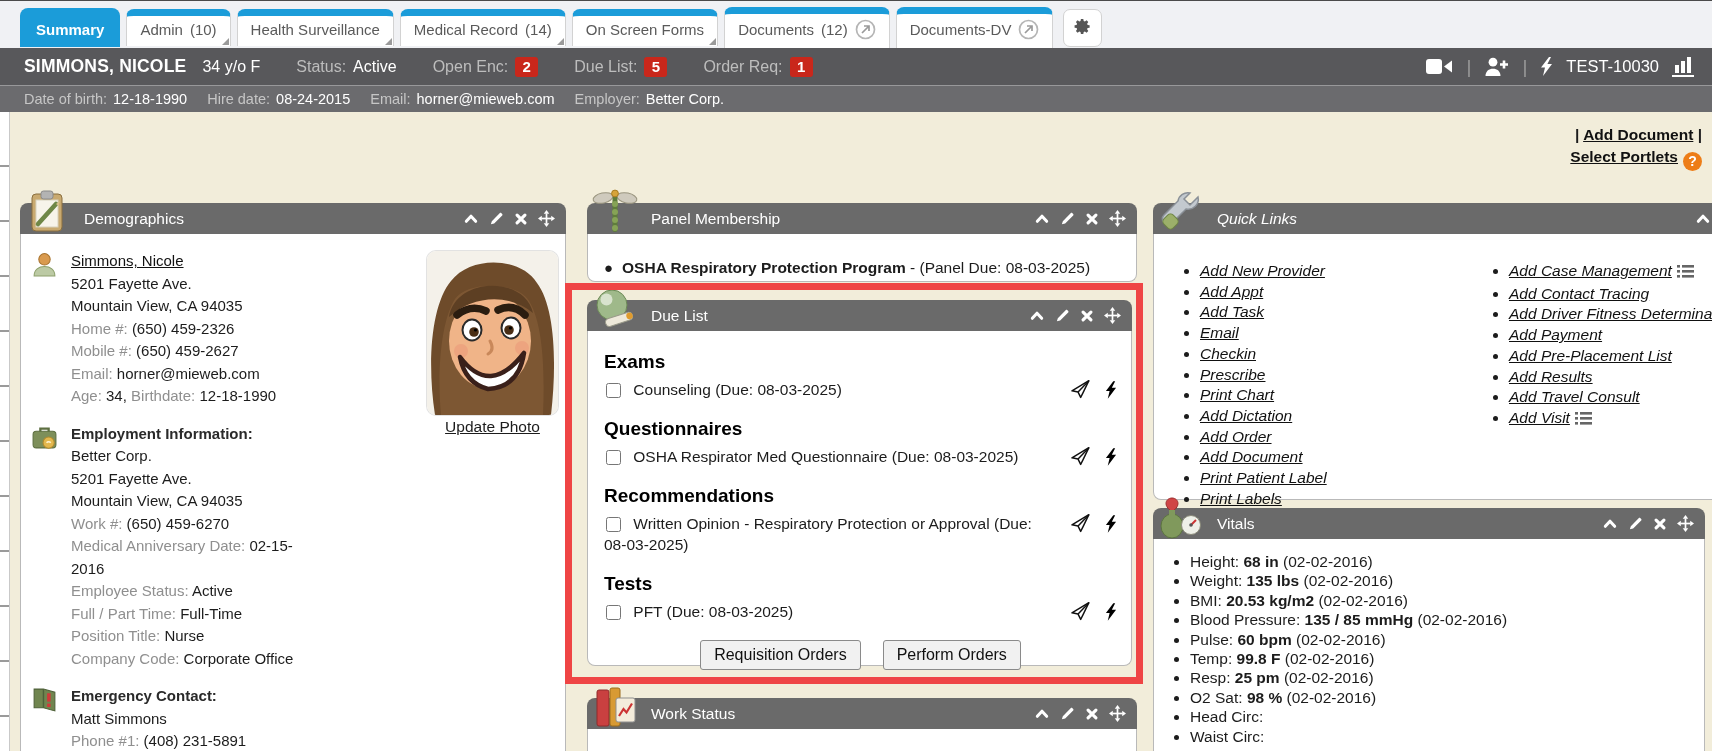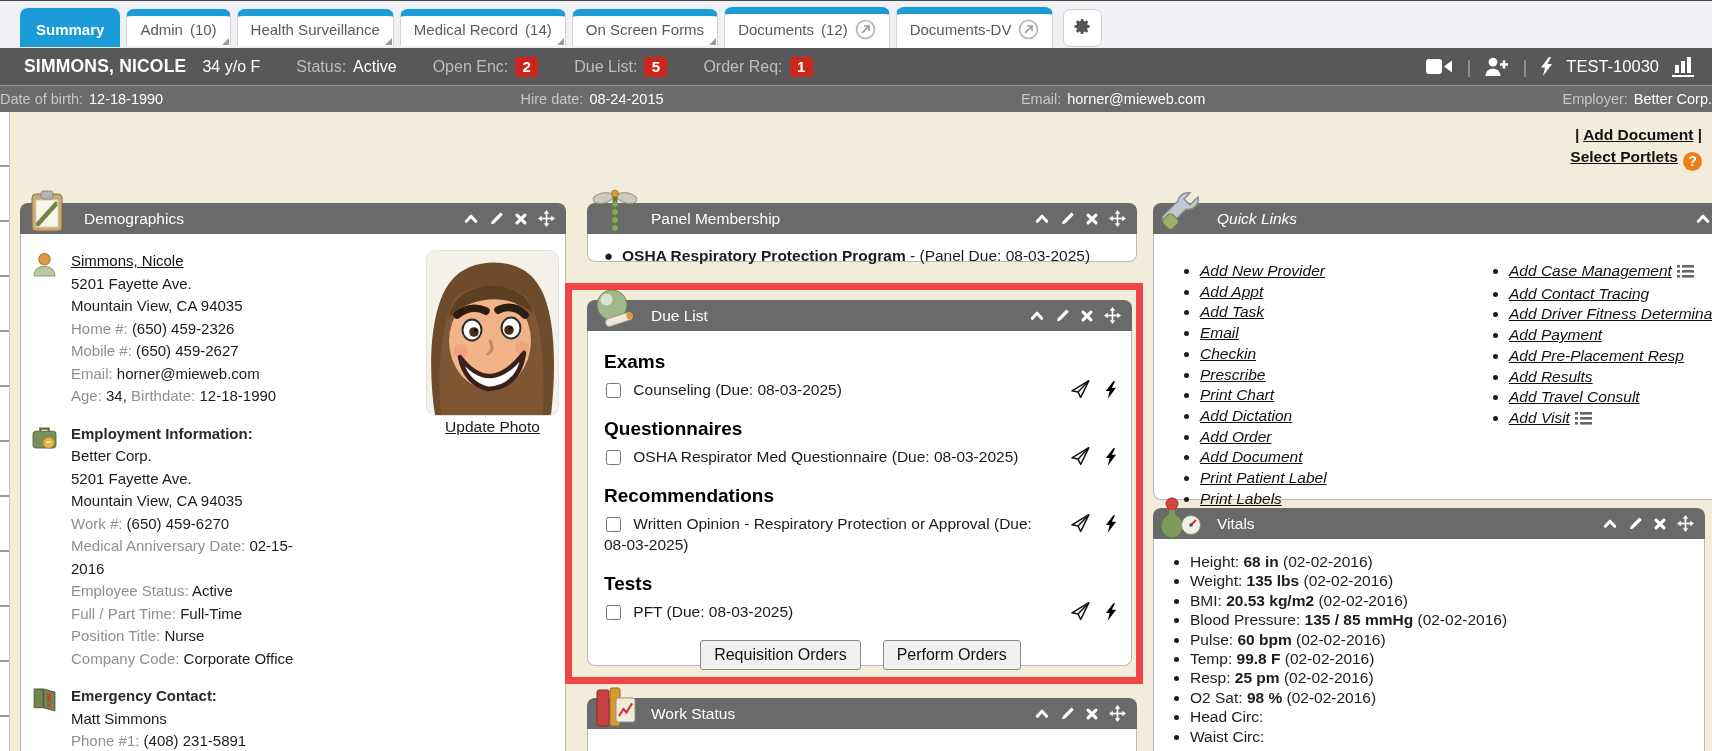--- a/index.html
+++ b/index.html
@@ -23,21 +23,21 @@
   .agesex{margin-left:16px;}
   .grp{margin-left:36px;display:flex;align-items:center;gap:7px;}
   .glabel{color:#bdbdbd;}
   .badge{display:inline-block;min-width:11px;padding:1px 6px 2px 6px;background:#c9271b;color:#fff;font-weight:bold;border-radius:3px;text-align:center;font-size:15px;}
   .pbar-right{margin-left:auto;display:flex;align-items:center;gap:13px;}
   .vdiv{color:#9b9b9b;font-size:19px;font-weight:100;}
   .pid{font-size:16.5px;}
   .chartlink{display:flex;align-items:center;}
 
   .psub{position:absolute;top:85px;left:0;width:1712px;height:27px;background:#6b6b6e;border-top:1px solid #98989a;
-        display:flex;align-items:center;box-sizing:border-box;font-size:14.5px;color:#fff;gap:28px;justify-content:space-between;}
+        display:flex;align-items:center;padding-left:24px;box-sizing:border-box;font-size:14.5px;color:#fff;gap:20px;}
   .pair{display:flex;gap:6px;align-items:center;}
   .sublbl{color:#c6c6c6;}
 
   
   .content{position:absolute;top:112px;left:0;width:1712px;height:639px;background:#f2edda;}
   .gutter{position:absolute;left:0;top:0;width:10px;height:639px;background:#fff;border-right:1px solid #c9c9c9;box-sizing:border-box;
           background-image:repeating-linear-gradient(to bottom,transparent 0 53px,#9a9a9a 53px 55px);}
   .toplinks{position:absolute;top:12px;right:10px;text-align:right;font-size:15.5px;line-height:22px;font-weight:bold;}
   .toplinks .link{text-decoration:underline;cursor:pointer;color:#111;}
   .helpdot{display:inline-flex;width:19px;height:19px;border-radius:50%;background:#ed7d17;color:#fff;font-size:14px;
@@ -60,21 +60,21 @@
   .dtext{font-size:15px;line-height:22.5px;max-width:250px;}
   .lbl{color:#8f8f8f;}
   .namelink{text-decoration:underline;color:#111;cursor:pointer;}
   .bheading{font-weight:bold;color:#2a2a2a;}
   .photo{position:absolute;top:17px;right:7px;width:131px;height:164px;border-radius:9px;overflow:hidden;box-shadow:0 0 0 1px #e2e2e2;cursor:pointer;}
   .updatephoto{position:absolute;top:184px;right:7px;width:131px;text-align:center;font-size:15.5px;}
   .updatephoto span{text-decoration:underline;cursor:pointer;}
 
   
   #panel{left:587px;top:91px;width:550px;}
-  #panel .pbody{height:28px;padding:13px 14px 0 16px;font-size:15.5px;}
+  #panel .pbody{height:48px;padding:25px 14px 0 16px;font-size:15.5px;}
   .bullet{font-size:15px;margin-right:9px;}
 
   
   .redbox{position:absolute;left:565px;top:171px;width:578px;height:401px;border:7px solid #ef4545;box-sizing:border-box;z-index:40;pointer-events:none;}
 
   
   #duelist{left:587px;top:188px;width:545px;}
   #duelist .pbody{height:335px;padding:20px 14px 0 16px;}
   .dl-h{font-size:19px;font-weight:bold;margin:0 0 5px 0;color:#000;}
   .dl-sec{margin-bottom:17px;}
@@ -632,21 +632,21 @@
                     <rect x="5" width="12" height="2.6"></rect>
                     <rect y="5" width="3" height="2.6"></rect>
                     <rect x="5" y="5" width="12" height="2.6"></rect>
                     <rect y="10" width="3" height="2.6"></rect>
                     <rect x="5" y="10" width="12" height="2.6"></rect>
                   </g>
                 </svg></span></li>
           <li><span class="qlink">Add Contact Tracing</span></li>
           <li><span class="qlink">Add Driver Fitness Determination</span></li>
           <li><span class="qlink">Add Payment</span></li>
-          <li><span class="qlink">Add Pre-Placement Resp</span></li>
+          <li><span class="qlink">Add Pre-Placement List</span></li>
           <li><span class="qlink">Add Results</span></li>
           <li><span class="qlink">Add Travel Consult</span></li>
           <li><span class="qlink">Add Visit</span><span class="li-icon"><svg width="17" height="13" viewBox="0 0 17 13">
                   <g fill="#666">
                     <rect width="3" height="2.6"></rect>
                     <rect x="5" width="12" height="2.6"></rect>
                     <rect y="5" width="3" height="2.6"></rect>
                     <rect x="5" y="5" width="12" height="2.6"></rect>
                     <rect y="10" width="3" height="2.6"></rect>
                     <rect x="5" y="10" width="12" height="2.6"></rect>

